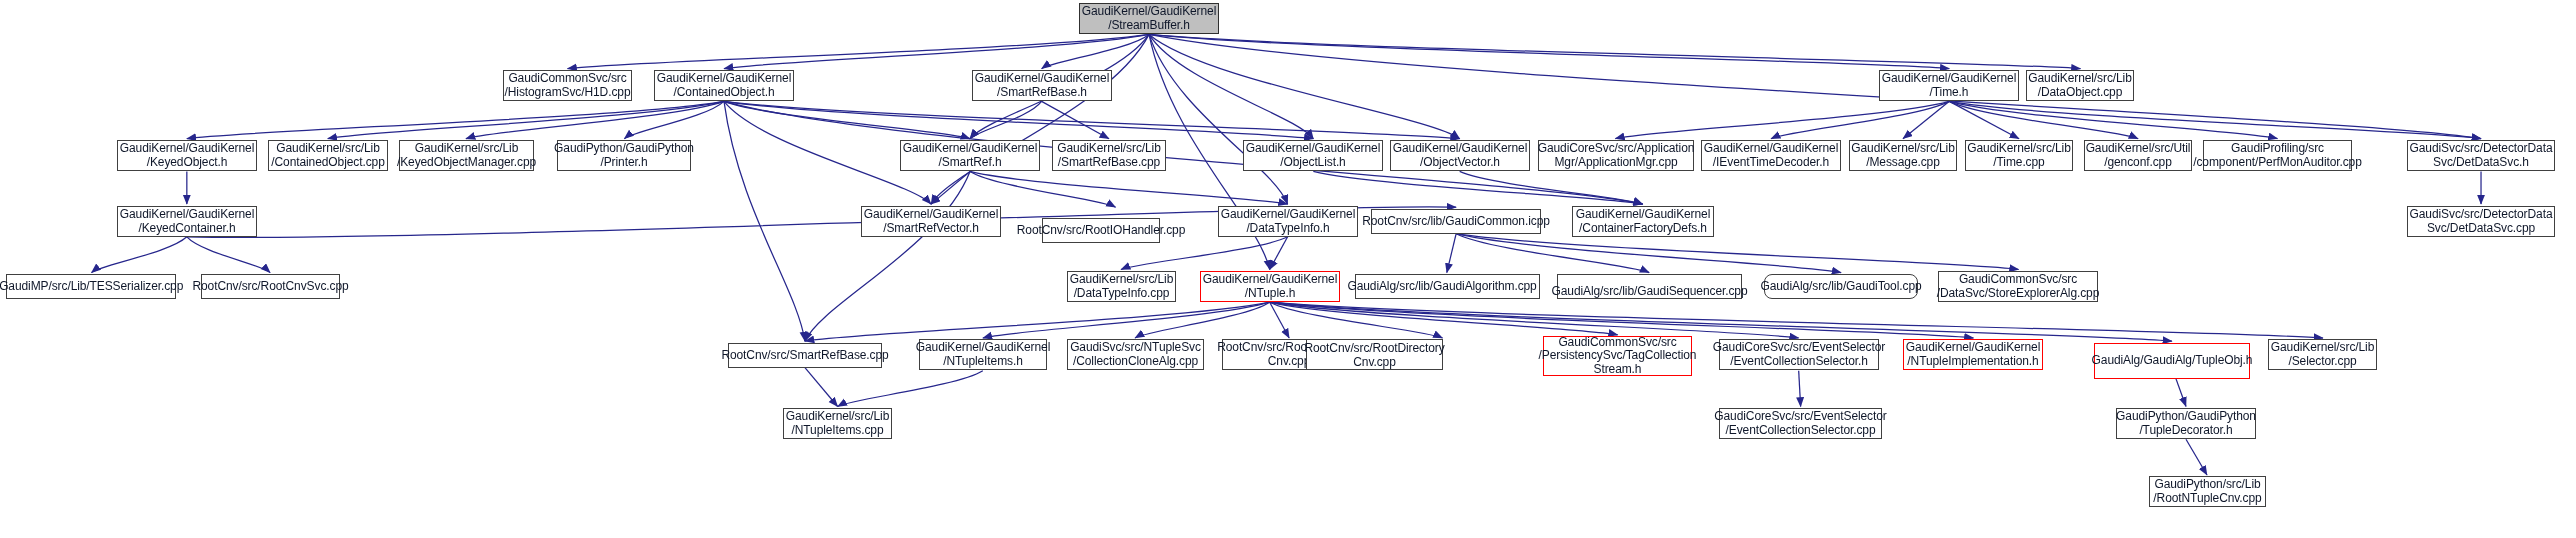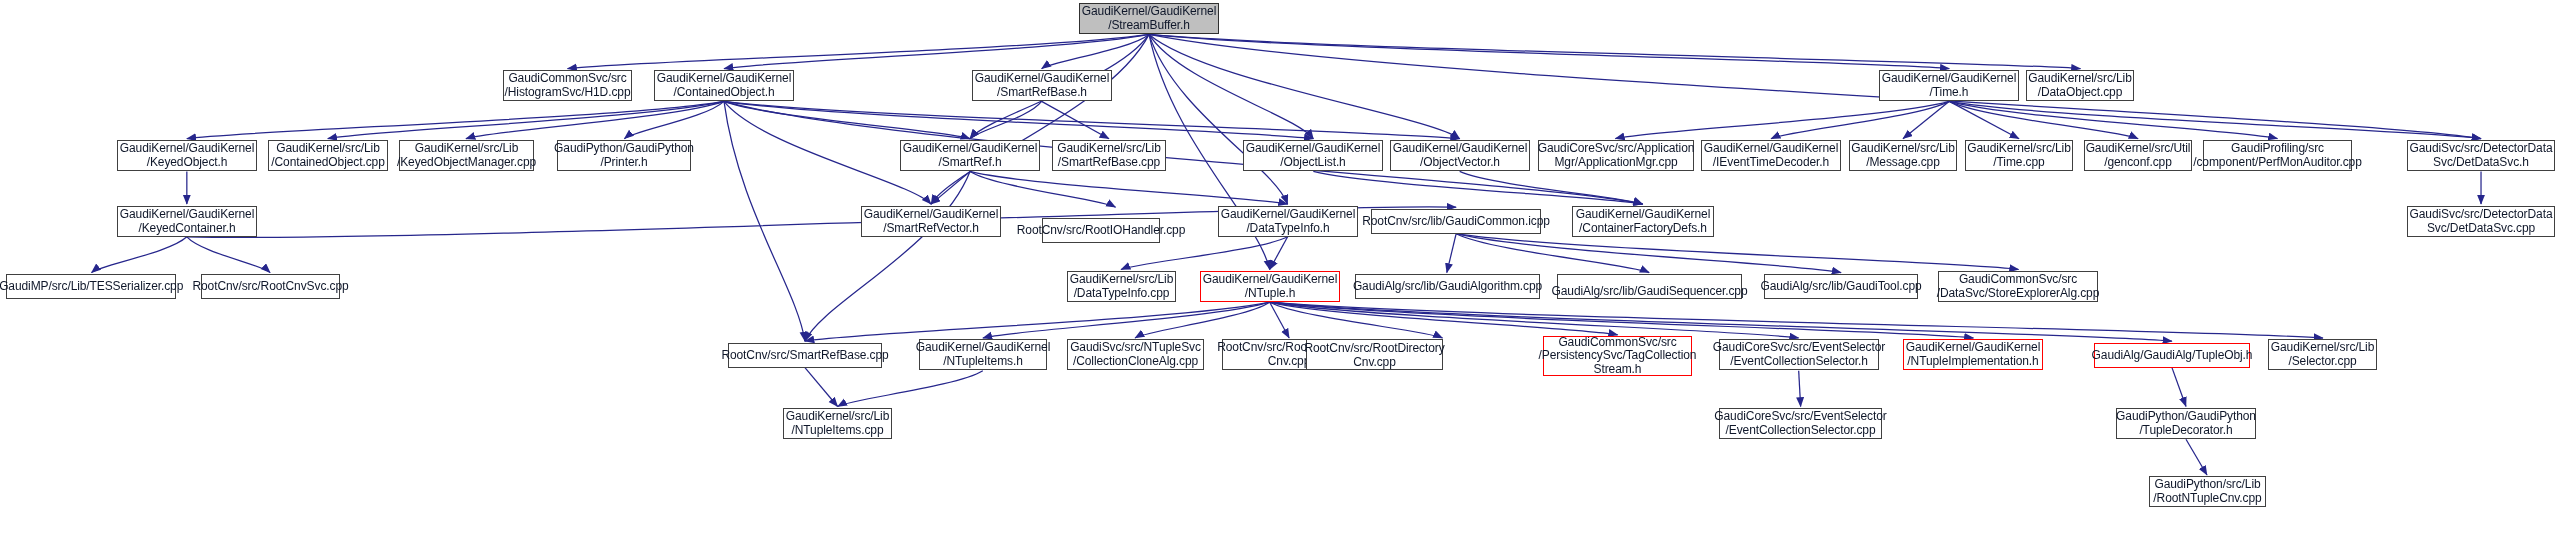--- a/index.html
+++ b/index.html
@@ -184,42 +184,42 @@
       <div class="gnode" style="left: 1572px; top: 206px; width: 142px; height: 31px;"><span class="lbl">GaudiKernel/GaudiKernel
 /ContainerFactoryDefs.h</span></div>
       <div class="gnode" style="left: 2407px; top: 206px; width: 148px; height: 31px;"><span class="lbl">GaudiSvc/src/DetectorData
 Svc/DetDataSvc.cpp</span></div>
       <div class="gnode" style="left: 6.2px; top: 274px; width: 170px; height: 25px;"><span class="lbl">GaudiMP/src/Lib/TESSerializer.cpp</span></div>
       <div class="gnode" style="left: 201px; top: 274px; width: 139px; height: 25px;"><span class="lbl">RootCnv/src/RootCnvSvc.cpp</span></div>
       <div class="gnode" style="left: 1067px; top: 271px; width: 109px; height: 31px;"><span class="lbl">GaudiKernel/src/Lib
 /DataTypeInfo.cpp</span></div>
       <div class="gnode red" style="left: 1200px; top: 271px; width: 140px; height: 31px;"><span class="lbl">GaudiKernel/GaudiKernel
 /NTuple.h</span></div>
-      <div class="gnode" style="left: 1355px; top: 274px; width: 185px; height: 25px;"><span class="lbl">GaudiAlg/src/lib/GaudiAlgorithm.cpp</span></div>
+      <div class="gnode" style="left: 1355px; top: 274px; width: 185px; height: 25px; justify-content: flex-end;"><span class="lbl">GaudiAlg/src/lib/GaudiAlgorithm.cpp</span></div>
       <div class="gnode" style="left: 1557px; top: 274px; width: 185px; height: 25px; align-items: flex-end;"><span class="lbl">GaudiAlg/src/lib/GaudiSequencer.cpp</span></div>
-      <div class="gnode" style="left: 1764px; top: 274px; width: 154px; height: 25px;"><span class="lbl">GaudiAlg/src/lib/GaudiTool.cpp</span></div>
+      <div class="gnode" style="left: 1764px; top: 274px; width: 154px; height: 25px; border-radius: 8px;"><span class="lbl">GaudiAlg/src/lib/GaudiTool.cpp</span></div>
       <div class="gnode" style="left: 1938px; top: 271px; width: 160px; height: 31px;"><span class="lbl">GaudiCommonSvc/src
 /DataSvc/StoreExplorerAlg.cpp</span></div>
       <div class="gnode" style="left: 728px; top: 343px; width: 154px; height: 25px;"><span class="lbl">RootCnv/src/SmartRefBase.cpp</span></div>
       <div class="gnode" style="left: 919px; top: 339px; width: 128px; height: 31px;"><span class="lbl">GaudiKernel/GaudiKernel
 /NTupleItems.h</span></div>
       <div class="gnode" style="left: 1067px; top: 339px; width: 137px; height: 31px;"><span class="lbl">GaudiSvc/src/NTupleSvc
 /CollectionCloneAlg.cpp</span></div>
       <div class="gnode" style="left: 1222px; top: 339px; width: 134px; height: 31px;"><span class="lbl">RootCnv/src/RootDatabase
 Cnv.cpp</span></div>
       <div class="gnode" style="left: 1306px; top: 339px; width: 137px; height: 31px; align-items: flex-end;"><span class="lbl">RootCnv/src/RootDirectory
 Cnv.cpp</span></div>
       <div class="gnode red" style="left: 1543px; top: 336px; width: 149px; height: 40px;"><span class="lbl">GaudiCommonSvc/src
 /PersistencySvc/TagCollection
 Stream.h</span></div>
       <div class="gnode" style="left: 1719px; top: 339px; width: 160px; height: 31px;"><span class="lbl">GaudiCoreSvc/src/EventSelector
 /EventCollectionSelector.h</span></div>
       <div class="gnode red" style="left: 1903px; top: 339px; width: 140px; height: 31px;"><span class="lbl">GaudiKernel/GaudiKernel
 /NTupleImplementation.h</span></div>
-      <div class="gnode red" style="left: 2094px; top: 343px; width: 156px; height: 25px;"><span class="lbl">GaudiAlg/GaudiAlg/TupleObj.h</span></div>
+      <div class="gnode red" style="left: 2094px; top: 343px; width: 156px; height: 36px;"><span class="lbl">GaudiAlg/GaudiAlg/TupleObj.h</span></div>
       <div class="gnode" style="left: 2268px; top: 339px; width: 109px; height: 31px;"><span class="lbl">GaudiKernel/src/Lib
 /Selector.cpp</span></div>
       <div class="gnode" style="left: 783px; top: 408px; width: 109px; height: 31px;"><span class="lbl">GaudiKernel/src/Lib
 /NTupleItems.cpp</span></div>
       <div class="gnode" style="left: 1719px; top: 408px; width: 163px; height: 31px;"><span class="lbl">GaudiCoreSvc/src/EventSelector
 /EventCollectionSelector.cpp</span></div>
       <div class="gnode" style="left: 2116px; top: 408px; width: 140px; height: 31px;"><span class="lbl">GaudiPython/GaudiPython
 /TupleDecorator.h</span></div>
       <div class="gnode" style="left: 2149px; top: 476px; width: 117px; height: 31px;"><span class="lbl">GaudiPython/src/Lib
 /RootNTupleCnv.cpp</span></div>

